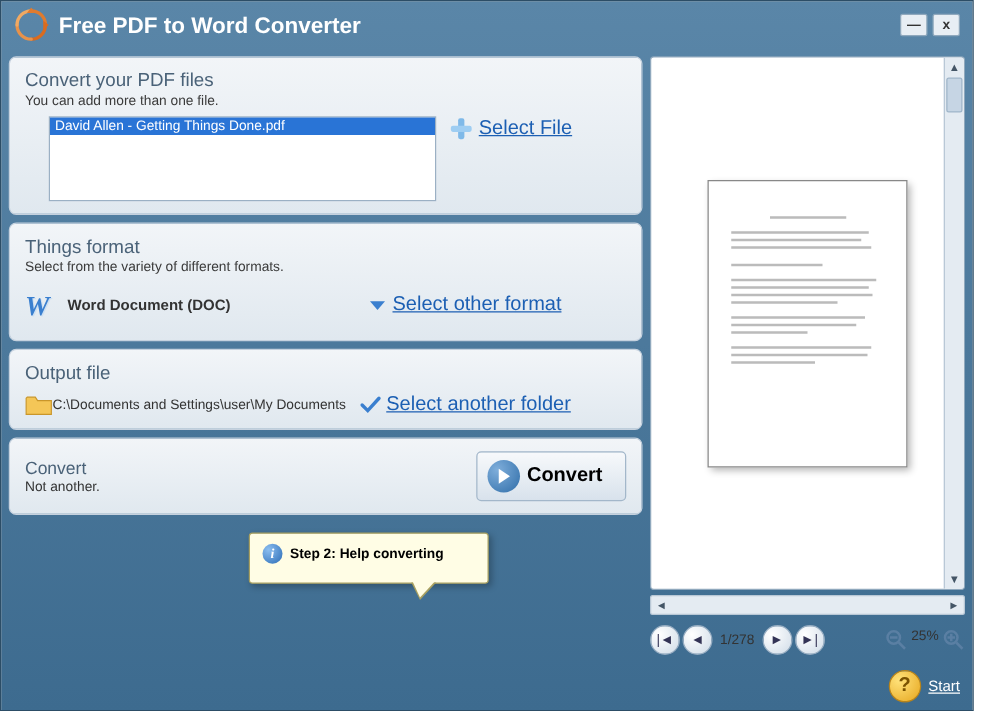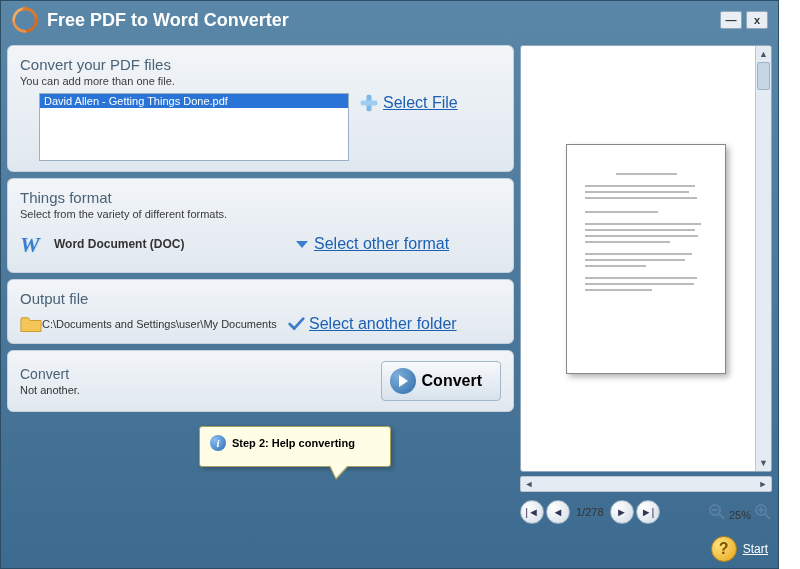--- a/index.html
+++ b/index.html
@@ -42,21 +42,21 @@
 .page .ln { height: 2px; background: #bbb; margin-bottom: 4px; }
 .vscroll { position: absolute; right: 0; top: 0; bottom: 0; width: 16px; background: #e4ebf2; border-left: 1px solid #b9c8d6; }
 .vscroll .thumb { position: absolute; top: 16px; left: 1px; right: 1px; height: 28px; background: #c6d5e4; border: 1px solid #9fb5c9; border-radius: 2px; }
 .vscroll .arr { position: absolute; left: 0; right: 0; height: 16px; display: flex; align-items: center; justify-content: center; font-size: 9px; color: #456; }
 .hscroll { height: 16px; background: #e4ebf2; border: 1px solid #b9c8d6; margin-bottom: 6px; border-radius: 2px; position: relative; }
 .hscroll .arr { position: absolute; top: 0; bottom: 0; width: 16px; display: flex; align-items: center; justify-content: center; font-size: 9px; color: #456; }
 .navbar { display: flex; align-items: center; justify-content: space-between; gap: 4px; padding: 2px 0; }
 .navgrp { display: flex; align-items: center; gap: 2px; }
 .navbtn { width: 24px; height: 24px; border-radius: 50%; background: radial-gradient(circle at 30% 30%, #fff, #cfdbe7); border: 1px solid #97adc2; display: flex; align-items: center; justify-content: center; cursor: pointer; font-size: 11px; color: #335; }
 .pgnum { font-size: 11px; color: #333; padding: 0 4px; }
-.zoom { display: flex; align-items: flex-end; gap: 3px; font-size: 11px; color: #333; }
+.zoom { display: flex; align-items: flex-start; gap: 3px; font-size: 11px; color: #333; }
 .mag { width: 18px; height: 18px; cursor: pointer; }
 .help-row { display: flex; justify-content: flex-end; align-items: center; gap: 6px; margin-top: 10px; padding-right: 4px; }
 .help-icon { width: 26px; height: 26px; border-radius: 50%; background: radial-gradient(circle at 30% 30%, #ffe27a, #e6a61e); display: flex; align-items: center; justify-content: center; color: #7a5200; font-weight: bold; font-size: 16px; border: 1px solid #b8841a; }
 .help-text { color: #fff; font-size: 12px; text-decoration: underline; cursor: pointer; }
 .tooltip { position: absolute; left: 198px; top: 425px; width: 192px; background: #fffde5; border: 1px solid #a8a060; border-radius: 3px; padding: 8px 10px 10px 10px; box-shadow: 2px 2px 5px rgba(0,0,0,.25); z-index: 10; }
 .tooltip-title { display: flex; align-items: center; gap: 6px; font-weight: bold; font-size: 11px; margin-bottom: 5px; }
 .info-circ { width: 16px; height: 16px; border-radius: 50%; background: radial-gradient(circle at 30% 30%, #8bbef0, #2a6bb5); color: #fff; display: flex; align-items: center; justify-content: center; font-size: 11px; font-family: Georgia, serif; font-style: italic; font-weight: bold; }
 .tooltip-body { font-size: 11px; color: #333; }
 .tooltip::after { content: ""; position: absolute; bottom: -12px; left: 130px; width: 0; height: 0; border-left: 6px solid transparent; border-right: 12px solid transparent; border-top: 13px solid #fffde5; }
 .tooltip::before { content: ""; position: absolute; bottom: -14px; left: 129px; width: 0; height: 0; border-left: 7px solid transparent; border-right: 13px solid transparent; border-top: 14px solid #a8a060; }

